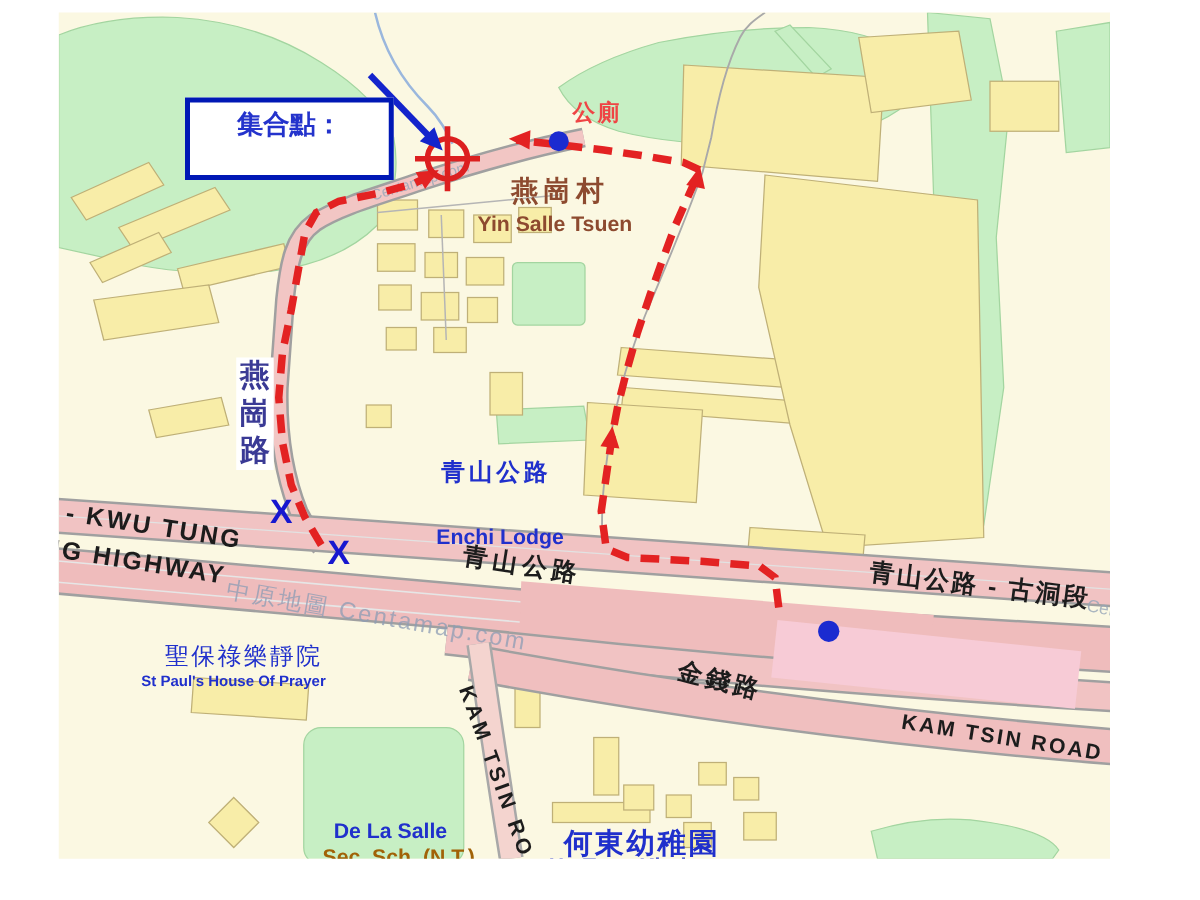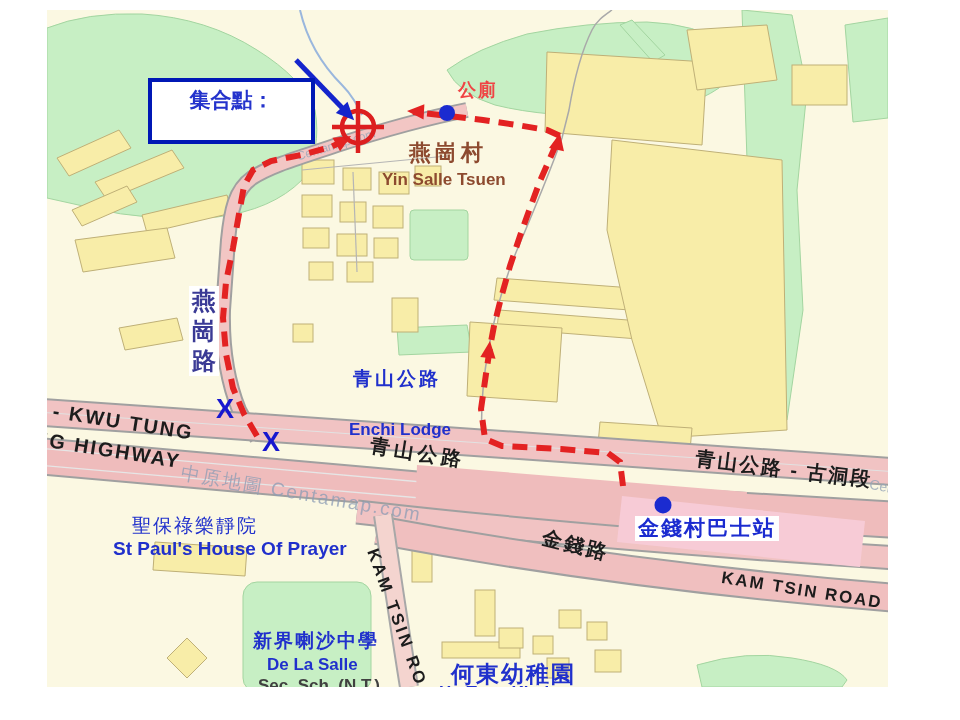--- a/index.html
+++ b/index.html
@@ -104,42 +104,40 @@
     <path d="M575,486 L818,511 L813,557 L570,532 Z" fill="#f7cbd6"></path>
   </svg>
 
   <div class="layer" id="labels">
       <div class="map-label" style="left: 411px; top: 70px; font-size: 18px; color: #ef4444; font-weight: bold; letter-spacing: 2px;">公廁</div>
       <div class="map-label" style="left: 362px; top: 130px; font-size: 22px; color: rgb(141, 74, 47); font-weight: bold; letter-spacing: 4px;">燕崗村</div>
       <div class="map-label" style="left: 335px; top: 160px; font-size: 17px; color: rgb(141, 74, 47); font-weight: bold;">Yin Salle Tsuen</div>
       <div class="map-label" style="left: 306px; top: 358px; font-size: 19px; color: rgb(32, 48, 204); font-weight: bold; letter-spacing: 3px;">青山公路</div>
       <div class="map-label" style="left: 302px; top: 382px; font-size: 17px; color: rgb(32, 48, 204); font-weight: bold; margin-top: 28px;">Enchi Lodge</div>
       <div class="map-label" style="left: 85px; top: 505px; font-size: 19px; color: rgb(32, 48, 204); font-weight: normal; letter-spacing: 2px;">聖保祿樂靜院</div>
-      <div class="map-label" style="left: 66px; top: 528px; font-size: 19px; color: rgb(32, 48, 204); font-weight: bold;">St Paul's House Of Prayer</div>
-      <div class="map-label" style="left: 206px; top: 620px; font-size: 19px; color: rgb(32, 48, 204); font-weight: bold; letter-spacing: 2px;">新界喇沙中學</div>
+      <div class="map-label" style="left: 66px; top: 528px; font-size: 12px; color: rgb(32, 48, 204); font-weight: bold;">St Paul's House Of Prayer</div>
       <div class="map-label" style="left: 220px; top: 645px; font-size: 17px; color: rgb(32, 48, 204); font-weight: bold;">De La Salle</div>
-      <div class="map-label" style="left: 211px; top: 666px; font-size: 17px; color: #404040; font-weight: bold;">Sec. Sch. (N.T.)</div>
+      <div class="map-label" style="left: 211px; top: 666px; font-size: 17px; color: #a16207; font-weight: bold;">Sec. Sch. (N.T.)</div>
       <div class="map-label" style="left: 404px; top: 651px; font-size: 23px; color: rgb(32, 48, 204); font-weight: bold; letter-spacing: 2px;">何東幼稚園</div>
       <div class="map-label" style="left: 392px; top: 673px; font-size: 17px; color: rgb(32, 48, 204); font-weight: bold;">Ho Tung Kindergarten</div>
       <div class="map-label" style="left: 325px; top: 424px; font-size: 20px; color: rgb(28, 28, 28); font-weight: bold; transform: rotate(9deg); letter-spacing: 4px;">青山公路</div>
       <div class="map-label" style="left: 650px; top: 437px; font-size: 20px; color: rgb(28, 28, 28); font-weight: bold; transform: rotate(7deg); letter-spacing: 2px;">青山公路 - 古洞段</div>
       <div class="map-label" style="left: -16px; top: 386px; font-size: 20px; color: rgb(28, 28, 28); font-weight: bold; transform: rotate(9deg); letter-spacing: 2px;">D - KWU TUNG</div>
       <div class="map-label" style="left: -12px; top: 417px; font-size: 20px; color: rgb(28, 28, 28); font-weight: bold; transform: rotate(9deg); letter-spacing: 2px;">NG HIGHWAY</div>
       <div class="map-label" style="left: 498px; top: 516px; font-size: 20px; color: rgb(28, 28, 28); font-weight: bold; transform: rotate(14deg); letter-spacing: 3px;">金錢路</div>
       <div class="map-label" style="left: 676px; top: 558px; font-size: 17px; color: rgb(28, 28, 28); font-weight: bold; transform: rotate(9deg); letter-spacing: 2px;">KAM TSIN ROAD</div>
       <div class="map-label" style="left: 334px; top: 536px; font-size: 17px; color: rgb(28, 28, 28); font-weight: bold; transform: rotate(70deg); letter-spacing: 3px;">KAM TSIN ROAD</div>
       <div class="map-label" style="left: 136px; top: 452px; font-size: 19px; color: rgb(141, 157, 181); transform: rotate(10deg); opacity: 0.75; letter-spacing: 2px;">中原地圖 Centamap.com</div>
       <div class="map-label" style="left: 248px; top: 140px; font-size: 12px; color: rgb(151, 166, 184); transform: rotate(-17deg); opacity: 0.8;">Centamap.com</div>
       <div class="map-label" style="left: 824px; top: 466px; font-size: 14px; color: rgb(151, 166, 184); transform: rotate(10deg); opacity: 0.8;">Centamap</div>
       <div class="map-label" style="left: 142px; top: 276px; font-size: 24px; color: rgb(58, 58, 149); font-weight: bold; background: rgb(255, 255, 255); padding: 0px 3px; text-align: center; line-height: 1.25;">燕
 崗
 路</div>
       <div class="map-label" style="left: 169px; top: 384px; font-size: 27px; color: rgb(23, 23, 207); font-weight: bold;">X</div>
       <div class="map-label" style="left: 215px; top: 417px; font-size: 27px; color: rgb(23, 23, 207); font-weight: bold;">X</div>
-      <div class="map-label" style="left: 588px; top: 506px; font-size: 21px; color: rgb(27, 43, 208); font-weight: bold; background: rgb(255, 255, 255); padding: 0px 3px; letter-spacing: 2px;">金錢村巴士站</div>
     </div>
 
   <svg id="anno-svg" class="layer" xmlns="http://www.w3.org/2000/svg" width="841" height="677" viewBox="0 0 841 677">
       <polyline points="210,426 197,404 186,378 179,344 176,308 179,272 186,238 192,204 197,176 206,160 224,151 254,145 284,137 300,129" fill="none" stroke="#e32222" stroke-width="6" stroke-dasharray="15 9"></polyline>
       <path d="M0,0 L-17,7.65 L-17,-7.65 Z" fill="#e32222" transform="translate(304,126) rotate(-30)"></path>
       <polyline points="576,476 573,452 561,443 514,439 455,436 438,429 434,399 439,364 443,337 447,316 454,288 463,256 473,226 483,198 493,171 504,146 513,126 500,120 470,115 436,110 402,106 366,102" fill="none" stroke="#e32222" stroke-width="6" stroke-dasharray="15 9"></polyline>
       <path d="M0,0 L-17,7.65 L-17,-7.65 Z" fill="#e32222" transform="translate(443,331) rotate(-83)"></path>
       <path d="M0,0 L-17,7.65 L-17,-7.65 Z" fill="#e32222" transform="translate(513,123) rotate(-78)"></path>
       <path d="M0,0 L-17,7.65 L-17,-7.65 Z" fill="#e32222" transform="translate(360,101) rotate(183)"></path>
       <circle cx="400" cy="103" r="8" fill="#1b2bd0"></circle>

